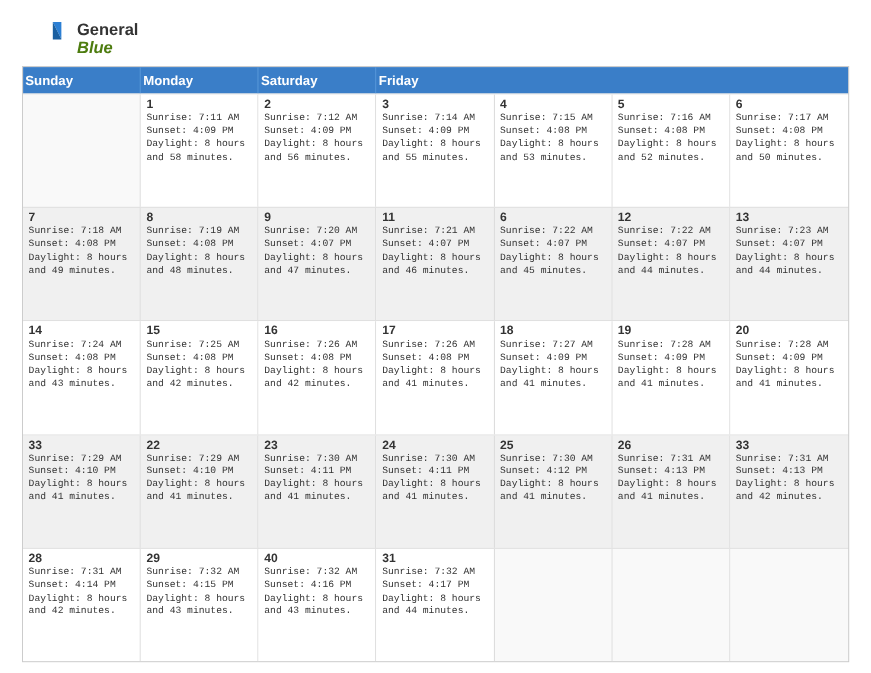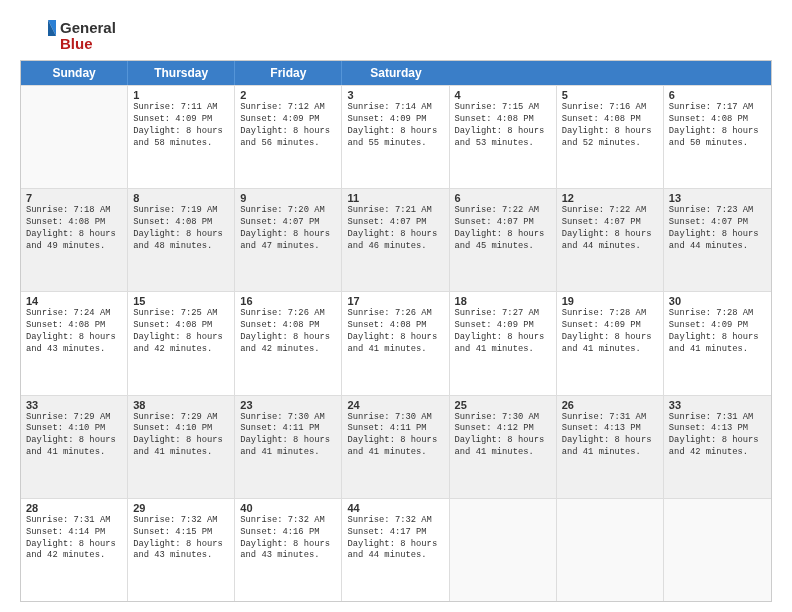--- a/index.html
+++ b/index.html
@@ -25,30 +25,32 @@
     }
     .logo {
       display: flex;
       align-items: center;
       gap: 4px;
     }
     .logo-text {
       display: flex;
       flex-direction: column;
       line-height: 1.1;
+      margin-left: 10px;
     }
     .logo-general {
       font-size: 15px;
       font-weight: bold;
       color: #333;
     }
     .logo-blue {
       font-size: 15px;
       font-weight: bold;
-      color: #b91c1c;
+      color: #4d7c0f;
+      font-style: italic;
     }
     .title-block {
       text-align: right;
     }
     .title-block h1 {
       font-size: 32px;
       font-weight: bold;
       color: #333;
       line-height: 1.1;
     }
@@ -65,21 +67,21 @@
     }
     .cal-header {
       display: grid;
       grid-template-columns: repeat(7, 1fr);
       background: #3a7ec8;
     }
     .cal-header-cell {
       color: #fff;
       font-size: 12px;
       font-weight: bold;
-      text-align: center;
+      text-align: left;
       padding: 5px 2px;
       border-right: 1px solid #5595d8;
     }
     .cal-header-cell:last-child { border-right: none; }
     .cal-body {
       display: flex;
       flex-direction: column;
       flex: 1;
     }
     .cal-row {
@@ -128,23 +130,23 @@
 </div>
     <div class="title-block">
       <h1></h1>
       <h2></h2>
     </div>
   </div>
 
   <div class="calendar">
     <div class="cal-header">
     <div class="cal-header-cell">Sunday</div>
-        <div class="cal-header-cell">Thursday</div>
+        <div class="cal-header-cell">Monday</div>
+        <div class="cal-header-cell">Saturday</div>
         <div class="cal-header-cell">Friday</div>
-        <div class="cal-header-cell">Saturday</div>
       </div>
     <div class="cal-body">
     <div class="cal-row">
           <div class="cal-cell empty"></div>
           <div class="cal-cell">
         <div class="day-num">1</div>
         <div class="day-info">Sunrise: 7:11 AM<br>Sunset: 4:09 PM<br>Daylight: 8 hours and 58 minutes.</div>
       </div>
           <div class="cal-cell">
         <div class="day-num">2</div>
@@ -216,31 +218,31 @@
       </div>
           <div class="cal-cell">
         <div class="day-num">18</div>
         <div class="day-info">Sunrise: 7:27 AM<br>Sunset: 4:09 PM<br>Daylight: 8 hours and 41 minutes.</div>
       </div>
           <div class="cal-cell">
         <div class="day-num">19</div>
         <div class="day-info">Sunrise: 7:28 AM<br>Sunset: 4:09 PM<br>Daylight: 8 hours and 41 minutes.</div>
       </div>
           <div class="cal-cell">
-        <div class="day-num">30</div>
+        <div class="day-num">20</div>
         <div class="day-info">Sunrise: 7:28 AM<br>Sunset: 4:09 PM<br>Daylight: 8 hours and 41 minutes.</div>
       </div>
         </div>
         <div class="cal-row">
           <div class="cal-cell shaded">
         <div class="day-num">33</div>
         <div class="day-info">Sunrise: 7:29 AM<br>Sunset: 4:10 PM<br>Daylight: 8 hours and 41 minutes.</div>
       </div>
           <div class="cal-cell shaded">
-        <div class="day-num">38</div>
+        <div class="day-num">22</div>
         <div class="day-info">Sunrise: 7:29 AM<br>Sunset: 4:10 PM<br>Daylight: 8 hours and 41 minutes.</div>
       </div>
           <div class="cal-cell shaded">
         <div class="day-num">23</div>
         <div class="day-info">Sunrise: 7:30 AM<br>Sunset: 4:11 PM<br>Daylight: 8 hours and 41 minutes.</div>
       </div>
           <div class="cal-cell shaded">
         <div class="day-num">24</div>
         <div class="day-info">Sunrise: 7:30 AM<br>Sunset: 4:11 PM<br>Daylight: 8 hours and 41 minutes.</div>
       </div>
@@ -264,21 +266,21 @@
       </div>
           <div class="cal-cell">
         <div class="day-num">29</div>
         <div class="day-info">Sunrise: 7:32 AM<br>Sunset: 4:15 PM<br>Daylight: 8 hours and 43 minutes.</div>
       </div>
           <div class="cal-cell">
         <div class="day-num">40</div>
         <div class="day-info">Sunrise: 7:32 AM<br>Sunset: 4:16 PM<br>Daylight: 8 hours and 43 minutes.</div>
       </div>
           <div class="cal-cell">
-        <div class="day-num">44</div>
+        <div class="day-num">31</div>
         <div class="day-info">Sunrise: 7:32 AM<br>Sunset: 4:17 PM<br>Daylight: 8 hours and 44 minutes.</div>
       </div>
           <div class="cal-cell empty"></div>
           <div class="cal-cell empty"></div>
           <div class="cal-cell empty"></div>
         </div>
       </div>
   </div>
 </div>
 

